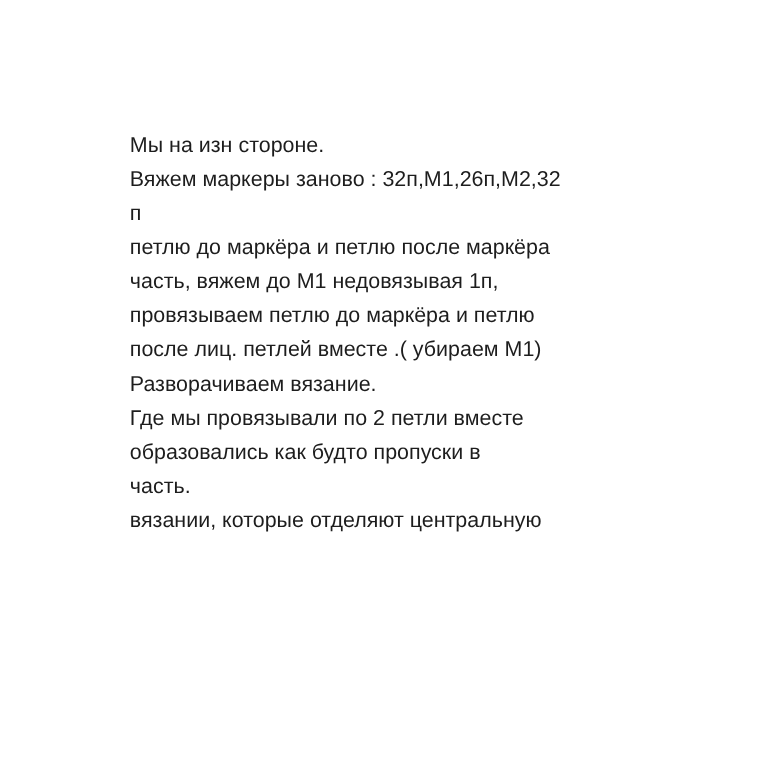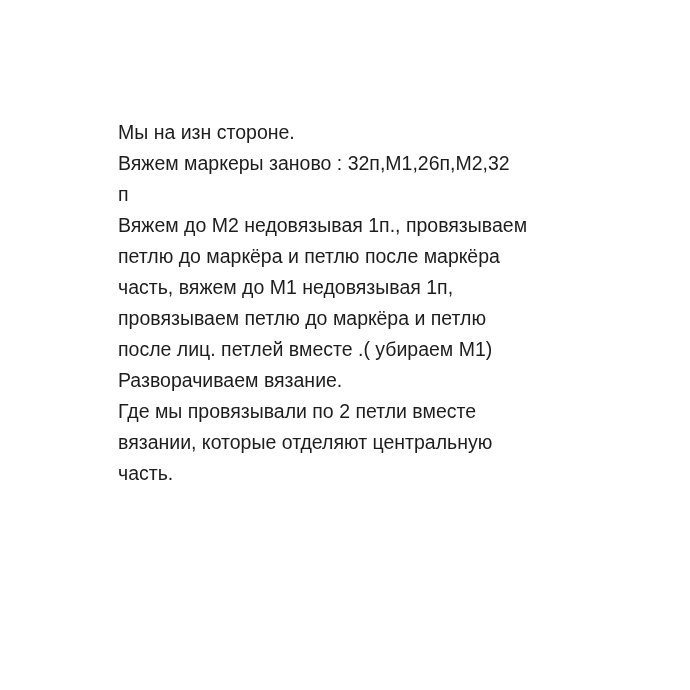--- a/index.html
+++ b/index.html
@@ -39,23 +39,23 @@
     }
   </style>
 </head>
 <body>
 
 <div class="page">
   <div class="text-block">
     <span class="line">Мы на изн стороне.</span>
     <span class="line">Вяжем маркеры заново : 32п,М1,26п,М2,32</span>
     <span class="line">п</span>
-    <span class="line">Вяжем до М2 недовязывая 1п., провязываем</span>
     <span class="line">петлю до маркёра и петлю после маркёра</span>
     <span class="line">часть, вяжем до М1 недовязывая 1п,</span>
     <span class="line">провязываем петлю до маркёра и петлю</span>
     <span class="line">после лиц. петлей вместе .( убираем М1)</span>
     <span class="line">Разворачиваем вязание.</span>
     <span class="line">Где мы провязывали по 2 петли вместе</span>
+    <span class="line">образовались как будто пропуски в</span>
+    <span class="line">часть.</span>
     <span class="line">вязании, которые отделяют центральную</span>
-    <span class="line">часть.</span>
   </div>
 </div>
 
 </body></html>

